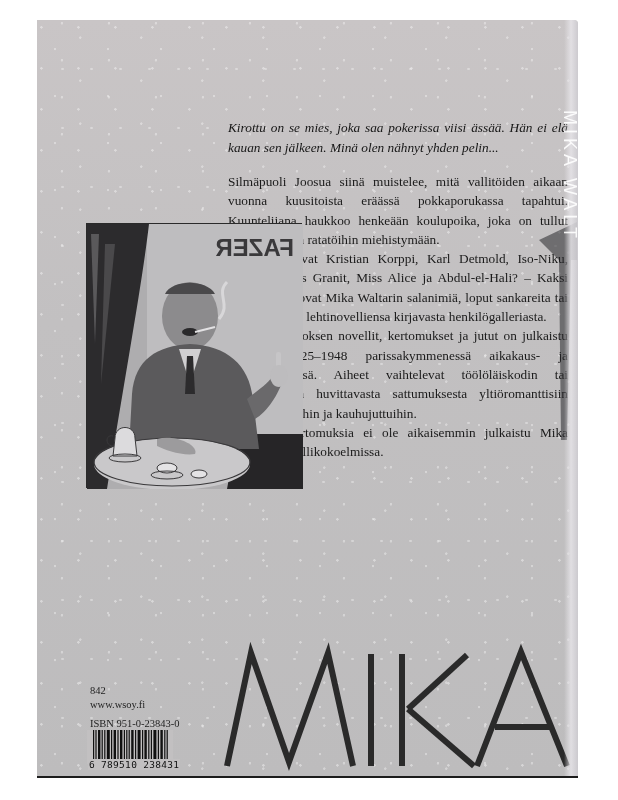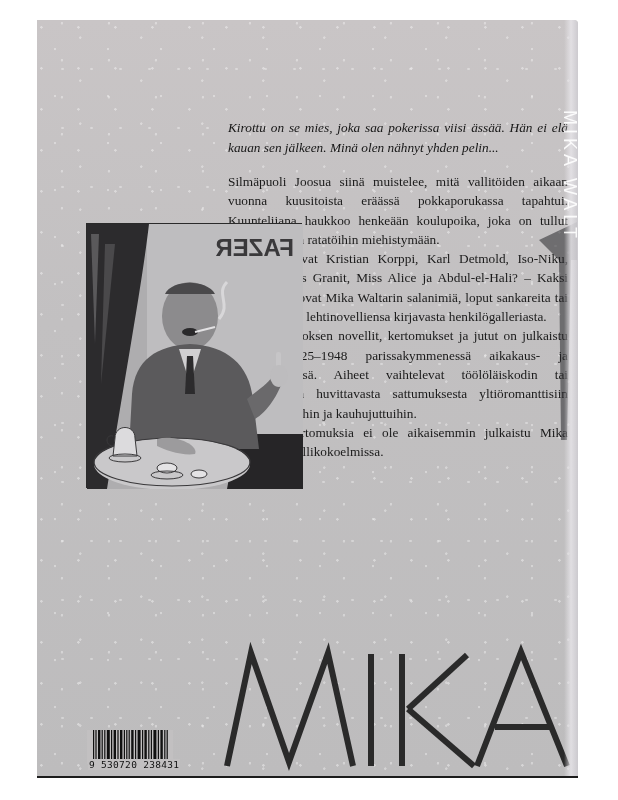--- a/index.html
+++ b/index.html
@@ -138,20 +138,25 @@
   </div>
 
   <div class="contents">
     
     
     
     
     
   </div>
 
+  <div class="colophon">
+    <div>842</div>
+    <div>www.wsoy.fi</div>
+    <div style="margin-top:6px">ISBN 951-0-23843-0</div>
+  </div>
 
   <svg class="barcode" viewBox="0 0 86 50" xmlns="http://www.w3.org/2000/svg">
     <rect x="0" y="0" width="86" height="34" fill="#c2c0c1"></rect>
     <g fill="#111">
       <rect x="6" y="0" width="1.2" height="40"></rect>
         <rect x="8.4" y="0" width="1.2" height="40"></rect>
       <rect x="11" y="0" width="2.4" height="34"></rect>
         <rect x="14.6" y="0" width="1.2" height="34"></rect>
       <rect x="17.2" y="0" width="1.2" height="34"></rect>
         <rect x="19.8" y="0" width="3" height="34"></rect>
@@ -169,21 +174,21 @@
         <rect x="57.4" y="0" width="2.4" height="34"></rect>
       <rect x="61.2" y="0" width="1.2" height="34"></rect>
         <rect x="63.8" y="0" width="1.2" height="34"></rect>
       <rect x="66.4" y="0" width="3" height="34"></rect>
         <rect x="70.8" y="0" width="1.2" height="34"></rect>
       <rect x="73.4" y="0" width="2.4" height="34"></rect>
         <rect x="77.2" y="0" width="1.2" height="40"></rect>
       <rect x="79.6" y="0" width="1.2" height="40"></rect>
     </g>
   </svg>
-  <div class="barcode-digits">9 530720 238431</div>
+  <div class="barcode-digits">6 789510 238431</div>
 
   <svg class="author" viewBox="0 0 541 758" xmlns="http://www.w3.org/2000/svg">
     <title>MIKA</title>
     <g stroke="#2a2a2a" stroke-width="6" fill="none" stroke-linejoin="miter">
 
       <polyline points="190,746 214,633 252,742 291,633 316,746"></polyline>
 
       <line x1="334" y1="634" x2="334" y2="746"></line>
 
       <line x1="365" y1="634" x2="365" y2="746"></line>

